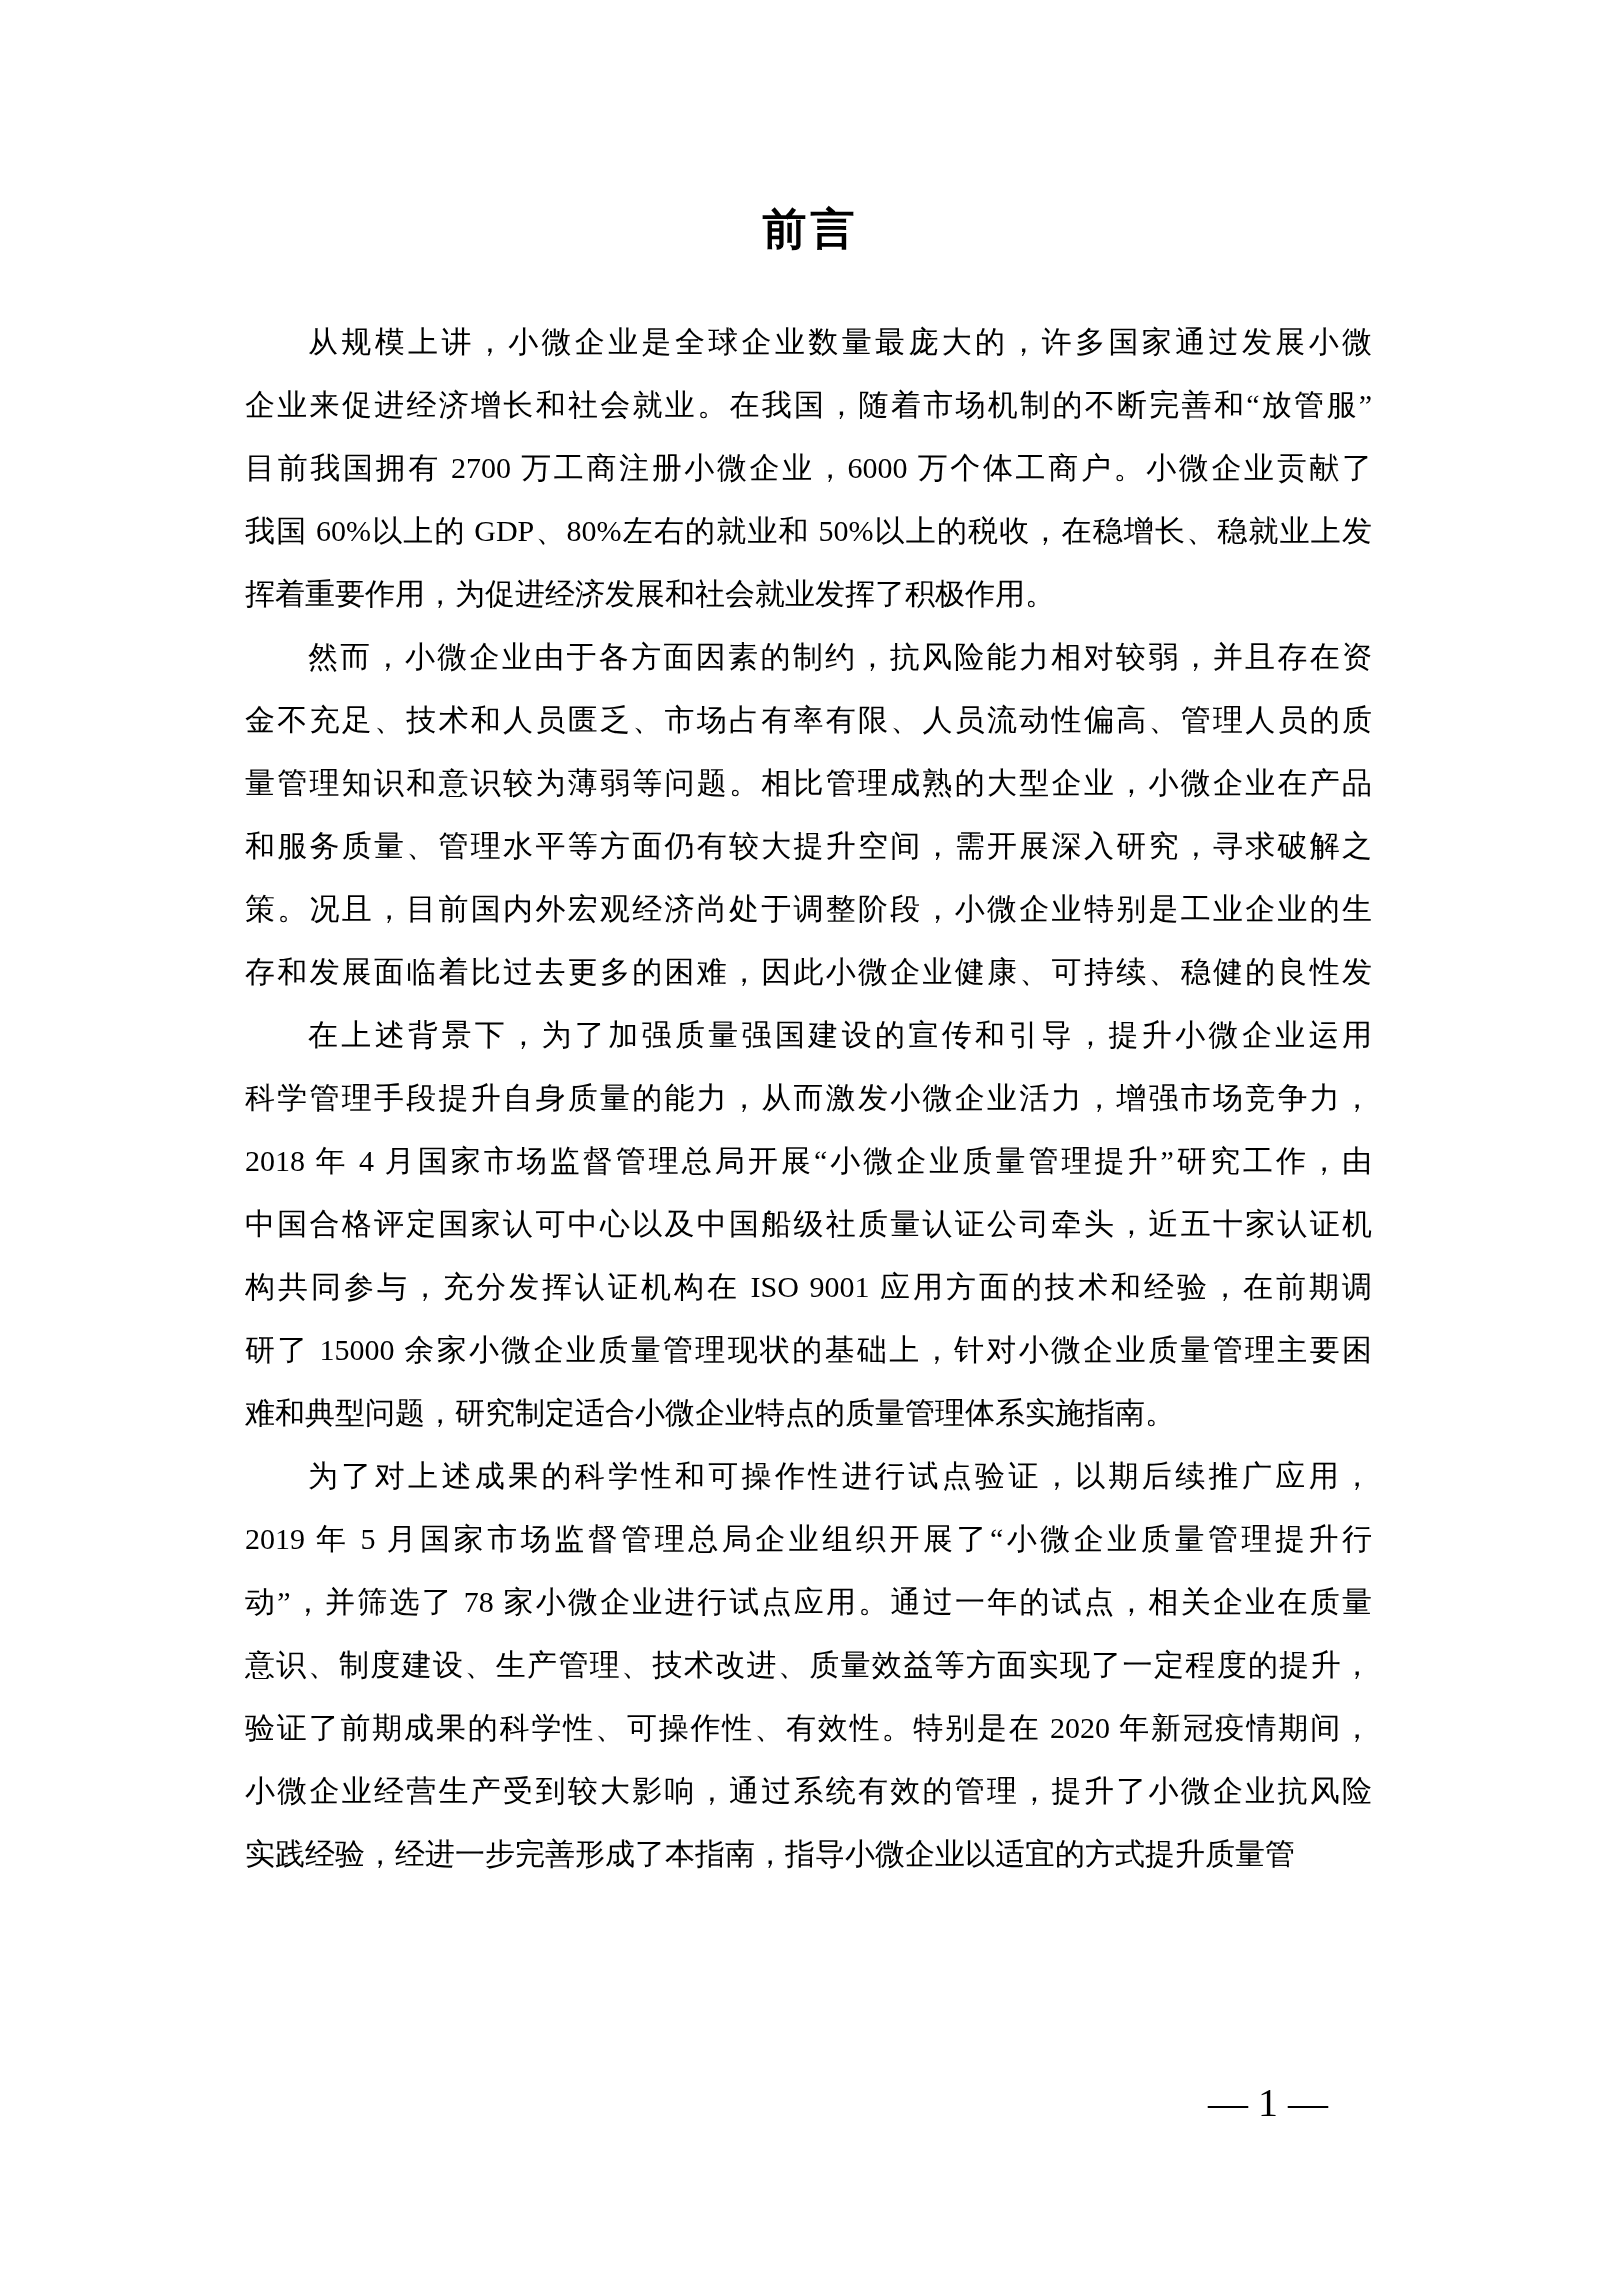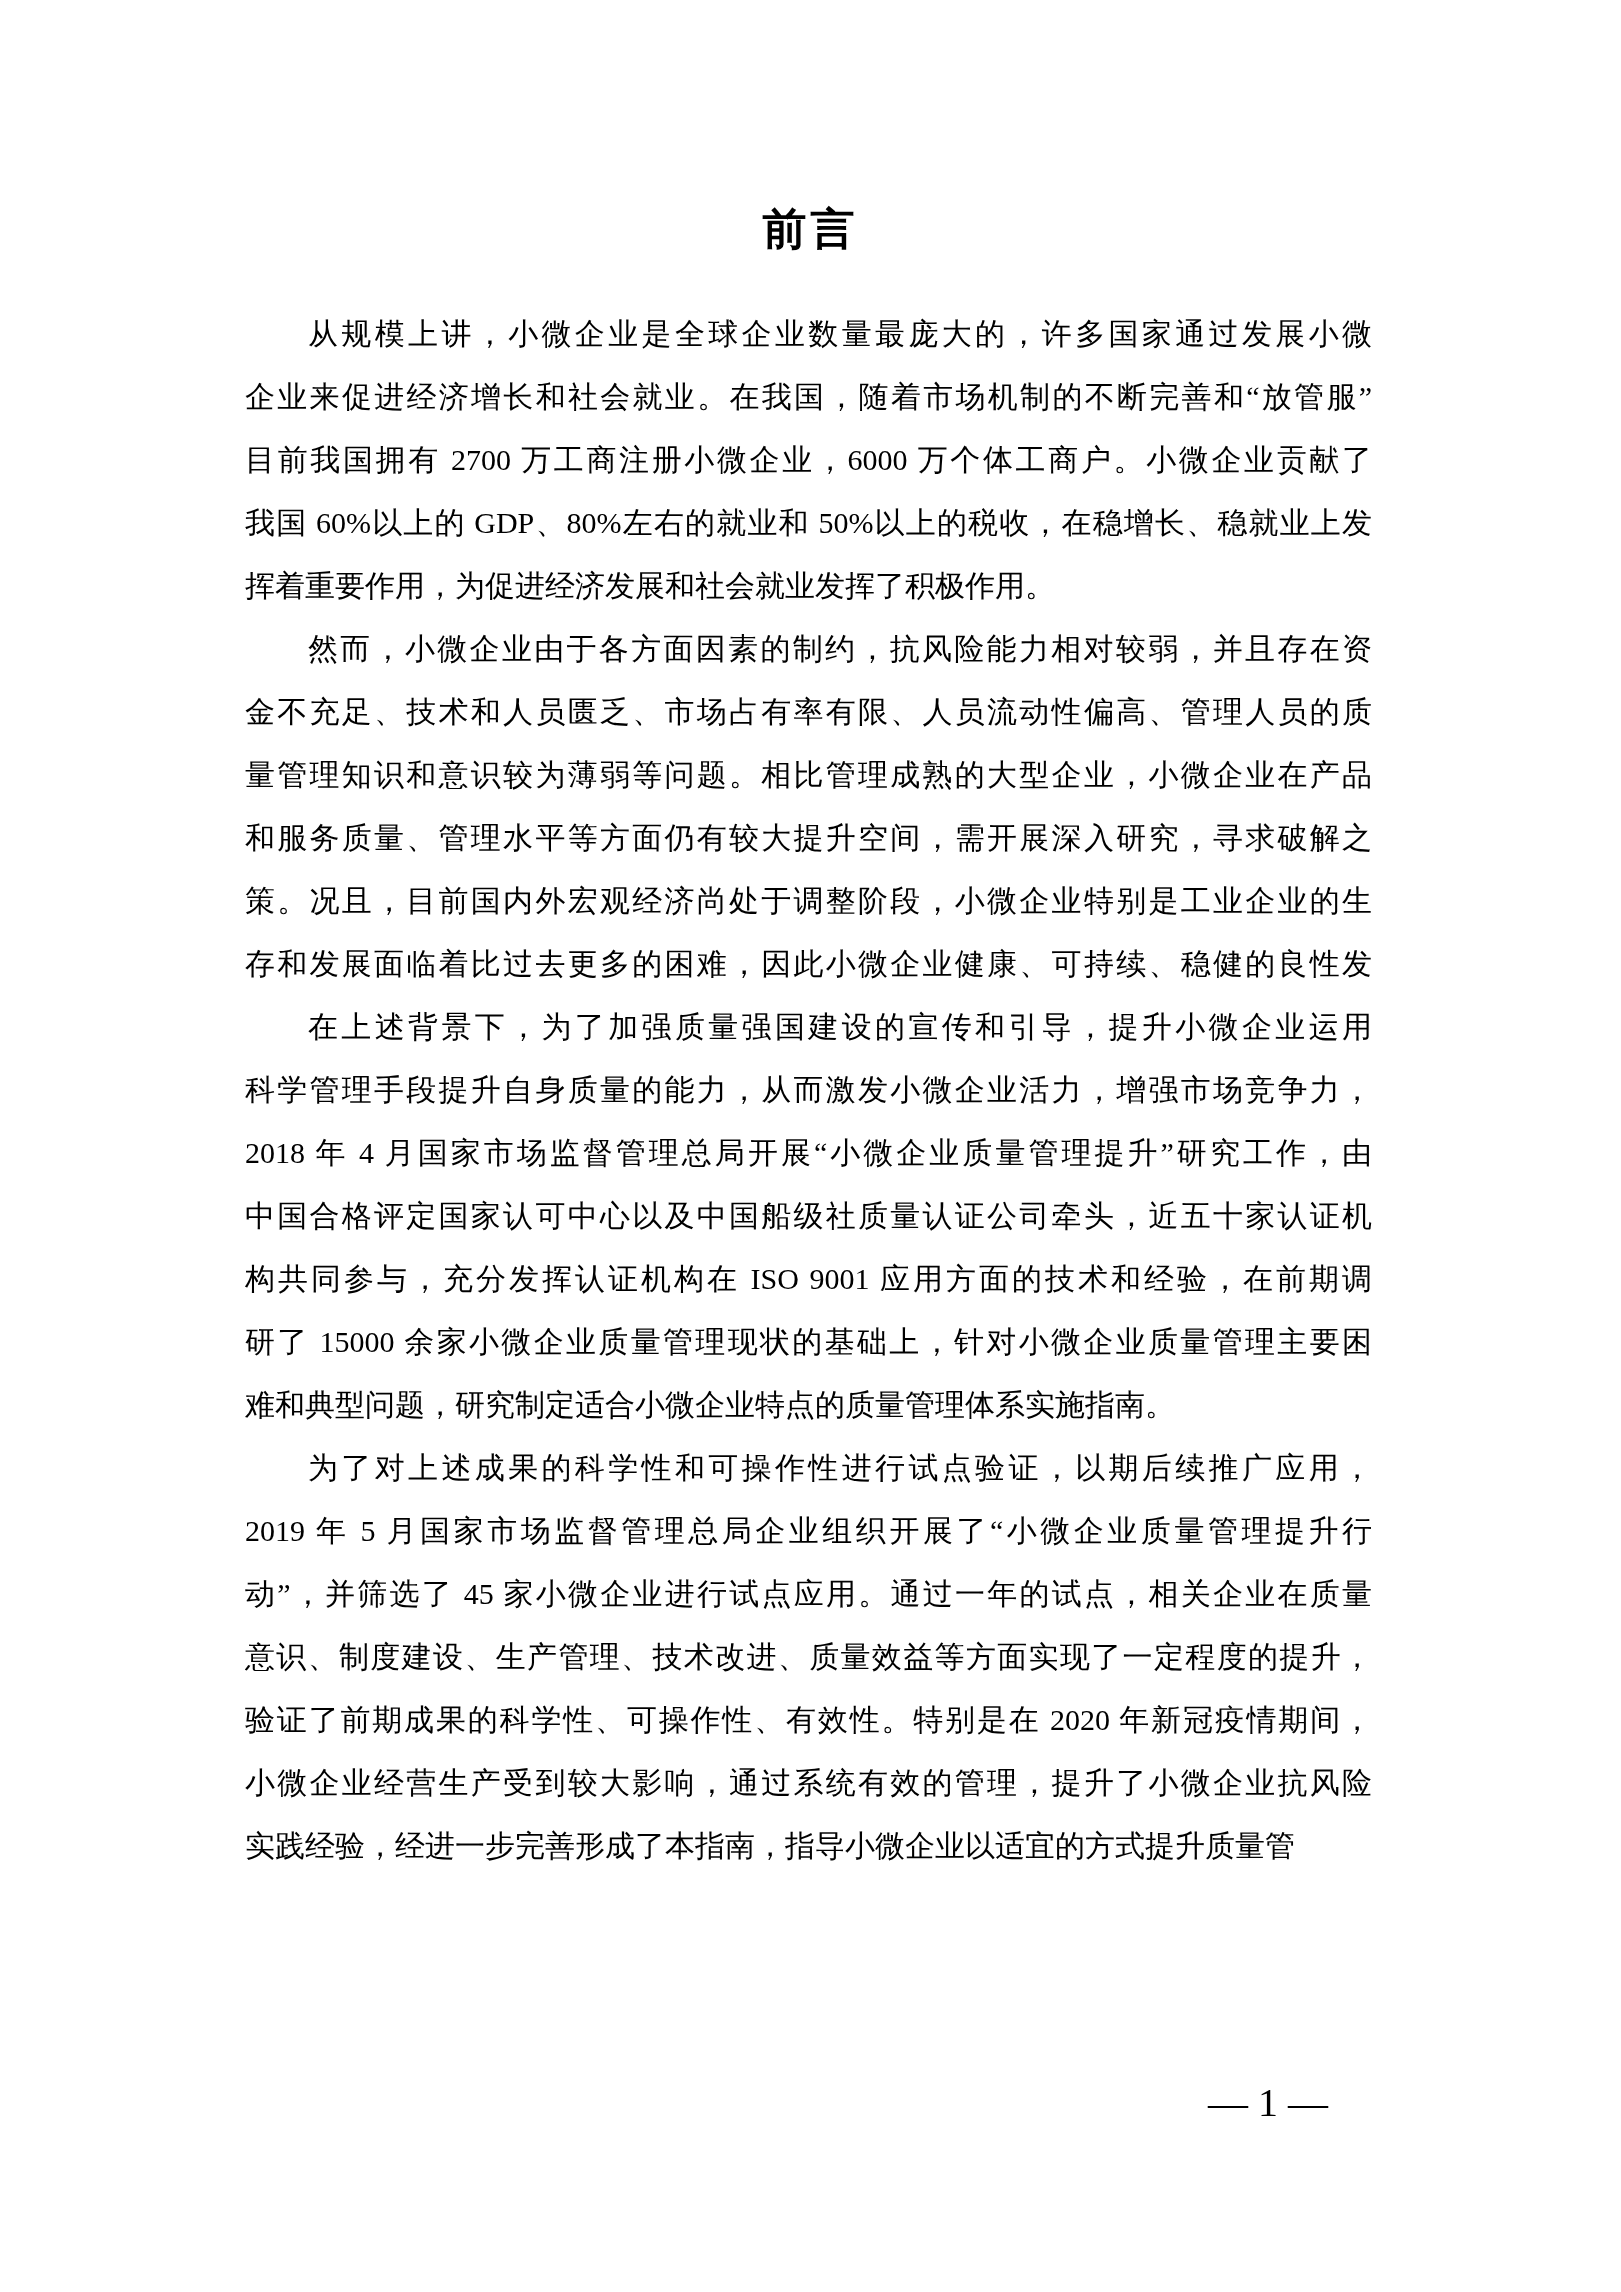--- a/index.html
+++ b/index.html
@@ -25,21 +25,21 @@
     font-family: "Liberation Sans", "DejaVu Sans", sans-serif;
     font-weight: 700;
     font-size: 44px;
     line-height: 49px;
     letter-spacing: 3.9px;
     color: #000000;
   }
   .doc-body {
     position: absolute;
     left: 245px;
-    top: 302px;
+    top: 310px;
     width: 1127px;
   }
   .line {
     font-size: 30px;
     line-height: 63px;
     height: 63px;
     text-align: justify;
     text-align-last: justify;
     overflow: hidden;
     white-space: normal;
@@ -82,21 +82,21 @@
       <div class="line">存和发展面临着比过去更多的困难，因此小微企业健康、可持续、稳健的良性发</div>
       <div class="line pfirst">在上述背景下，为了加强质量强国建设的宣传和引导，提升小微企业运用</div>
       <div class="line">科学管理手段提升自身质量的能力，从而激发小微企业活力，增强市场竞争力，</div>
       <div class="line">2018 年 4 月国家市场监督管理总局开展“小微企业质量管理提升”研究工作，由</div>
       <div class="line">中国合格评定国家认可中心以及中国船级社质量认证公司牵头，近五十家认证机</div>
       <div class="line">构共同参与，充分发挥认证机构在 ISO 9001 应用方面的技术和经验，在前期调</div>
       <div class="line">研了 15000 余家小微企业质量管理现状的基础上，针对小微企业质量管理主要困</div>
       <div class="line plast">难和典型问题，研究制定适合小微企业特点的质量管理体系实施指南。</div>
       <div class="line pfirst">为了对上述成果的科学性和可操作性进行试点验证，以期后续推广应用，</div>
       <div class="line">2019 年 5 月国家市场监督管理总局企业组织开展了“小微企业质量管理提升行</div>
-      <div class="line">动”，并筛选了 45 家小微企业进行试点应用。通过一年的试点，相关企业在质量</div>
+      <div class="line">动”，并筛选了 78 家小微企业进行试点应用。通过一年的试点，相关企业在质量</div>
       <div class="line">意识、制度建设、生产管理、技术改进、质量效益等方面实现了一定程度的提升，</div>
       <div class="line">验证了前期成果的科学性、可操作性、有效性。特别是在 2020 年新冠疫情期间，</div>
       <div class="line">小微企业经营生产受到较大影响，通过系统有效的管理，提升了小微企业抗风险</div>
       <div class="line plast">实践经验，经进一步完善形成了本指南，指导小微企业以适宜的方式提升质量管</div>
     </div>
 
   <div class="page-number">— 1 —</div>
 </div>
 
 

